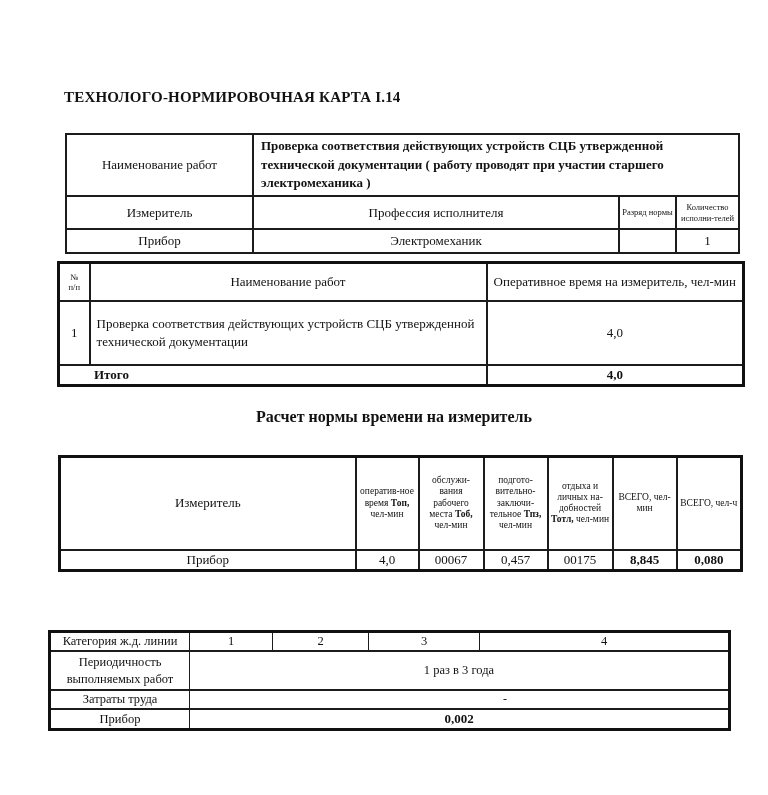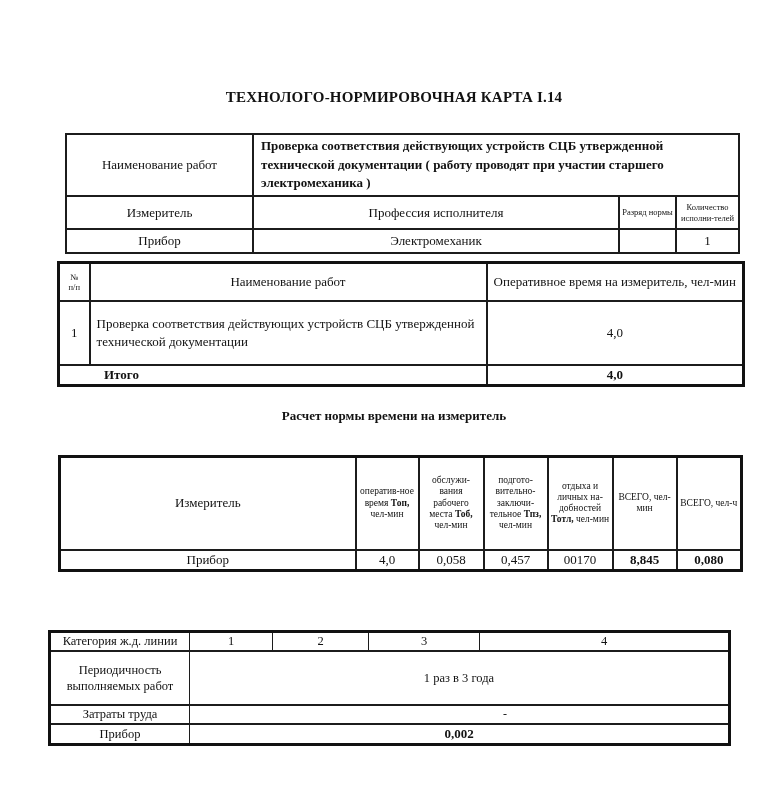--- a/index.html
+++ b/index.html
@@ -1,38 +1,38 @@
 <!DOCTYPE html>
 <html><head>
 <meta charset="utf-8">
 <style>
   html,body{margin:0;padding:0;background:#ffffff;}
   .page{position:relative;width:768px;height:795px;background:#ffffff;
         font-family:"Liberation Serif","DejaVu Serif",serif;color:#121212;overflow:hidden;}
-  .doc-title{position:absolute;top:89px;left:64px;width:660px;text-align:center;
+  .doc-title{position:absolute;top:89px;left:64px;width:660px;
              font-weight:bold;font-size:15px;letter-spacing:0.2px;}
   .sec-title{position:absolute;left:64px;width:660px;text-align:center;
-             font-weight:bold;font-size:13px;}
+             font-weight:bold;font-size:16px;}
   #sec2{top:408px;}
   #sec3{top:595px;}
   table{border-collapse:collapse;table-layout:fixed;position:absolute;background:#ffffff;}
   td{border:2px solid #1c1c1c;vertical-align:middle;text-align:center;
      padding:1px 3px;font-size:13px;overflow:hidden;word-wrap:break-word;}
   #t1u{left:65px;top:133px;width:673px;border:2px solid #161616;border-bottom:none;}
   #t1l{left:57px;top:261px;width:685px;border:3px solid #111111;}
   #t2 {left:58px;top:455px;width:682px;border:3px solid #111111;}
   #t3 {left:48px;top:630px;width:680px;border:3px solid #111111;}
   #t3 td{border-width:2px 1px;}
   .small{font-size:8.5px;line-height:1.2;padding:1px 1px;}
   .h2c{font-size:9.5px;line-height:1.18;padding:1px 2px;}
   .blk{display:block;}
   .left{text-align:left;padding:2px 6px;line-height:1.35;}
   .val-bold{font-weight:bold;text-align:left;padding:2px 7px;line-height:1.42;font-size:13px;}
   .b{font-weight:bold;}
-  .total-cell{font-weight:bold;text-align:left;padding-left:44px;}
+  .total-cell{font-weight:bold;text-align:left;padding-left:34px;}
   .dash-cell{padding-left:95px;font-size:12px;}
   .cat{font-size:12.5px;}
   .per{font-size:12.5px;line-height:1.3;}
 </style>
 </head>
 <body>
 
 <div class="page">
 
   <div class="doc-title">ТЕХНОЛОГО-НОРМИРОВОЧНАЯ КАРТА I.14</div>
@@ -109,23 +109,23 @@
       <td class="h2c"><span>оператив-ное время </span><b>Топ,</b><span> чел-мин</span></td>
       <td class="h2c"><span>обслужи-вания рабочего места </span><b>Тоб,</b><span> чел-мин</span></td>
       <td class="h2c"><span>подгото-вительно-заключи-тельное </span><b>Тпз,</b><span> чел-мин</span></td>
       <td class="h2c"><span>отдыха и личных на-добностей </span><b>Тотл,</b><span> чел-мин</span></td>
       <td class="h2c"><span>ВСЕГО, чел-мин</span></td>
       <td class="h2c"><span>ВСЕГО, чел-ч</span></td>
     </tr>
     <tr style="height:21px;">
       <td>Прибор</td>
       <td>4,0</td>
-      <td>0,058</td>
+      <td>00067</td>
       <td>0,457</td>
-      <td>00170</td>
+      <td>00175</td>
       <td class="b">8,845</td>
       <td class="b">0,080</td>
     </tr>
   </tbody>
     </table>
 
 
   <table id="t3">
     <colgroup>
       <col style="width:140px">
@@ -135,21 +135,21 @@
         <col style="width:250px">
     </colgroup>
     <tbody>
         <tr style="height:19px;">
       <td class="cat">Категория ж.д. линии</td>
       <td class="cat">1</td>
       <td class="cat">2</td>
       <td class="cat">3</td>
       <td class="cat">4</td>
     </tr>
-    <tr style="height:54px;">
+    <tr style="height:39px;">
       <td class="per">Периодичность выполняемых работ</td>
       <td colspan="4" class="per">1 раз в 3 года</td>
     </tr>
     <tr style="height:18px;">
       <td class="cat">Затраты труда</td>
       <td colspan="4" class="dash-cell">-</td>
     </tr>
     <tr style="height:20px;">
       <td class="cat">Прибор</td>
       <td colspan="4" class="b">0,002</td>

